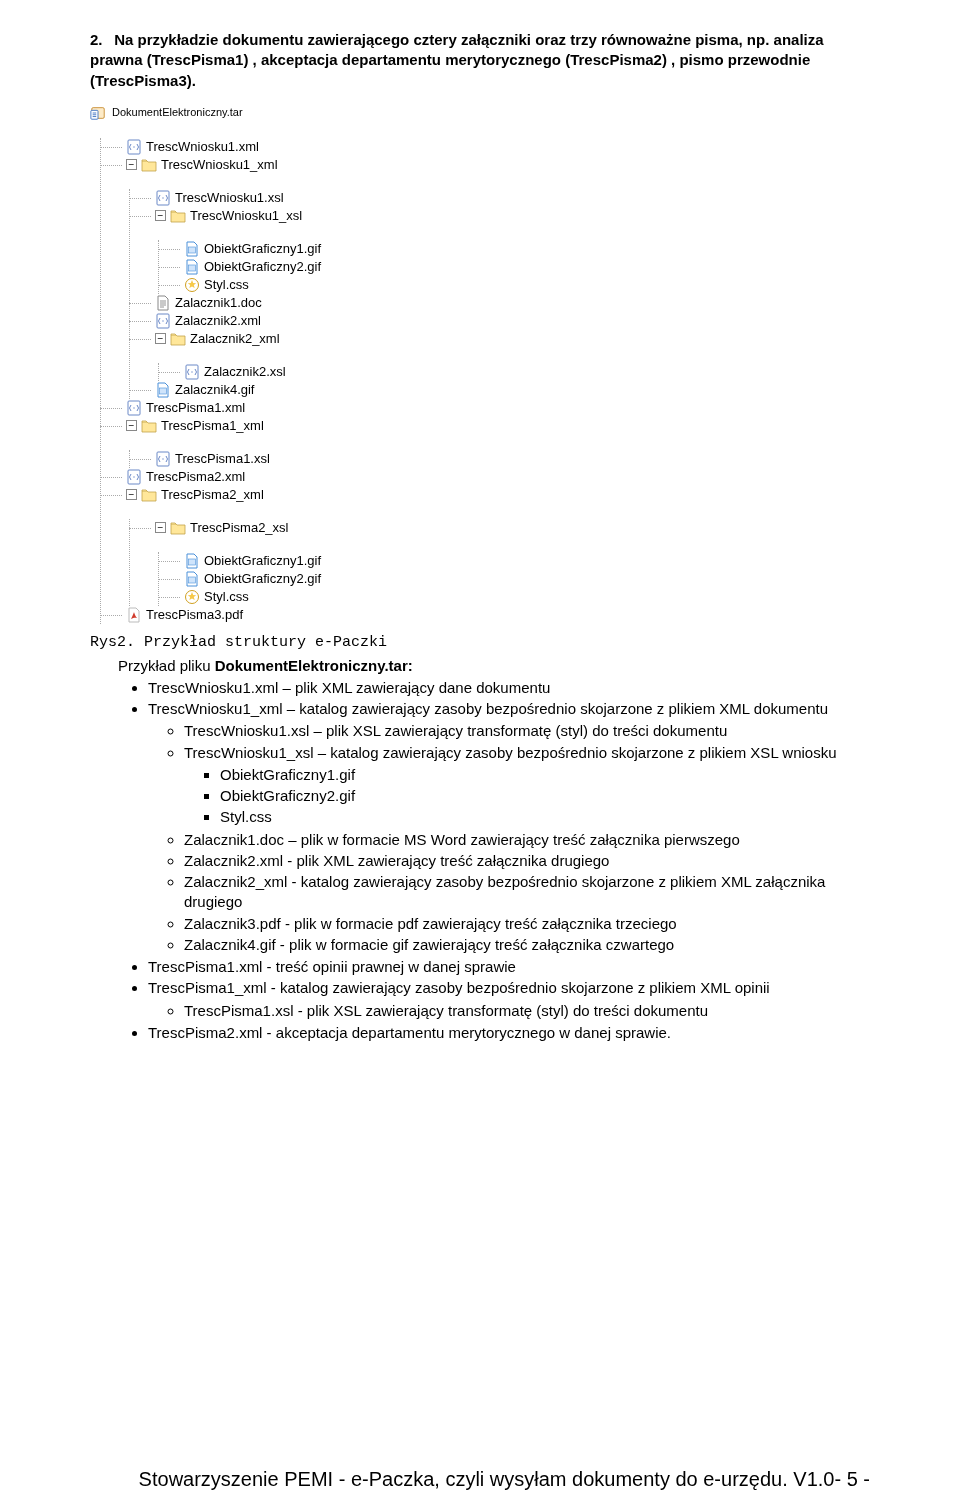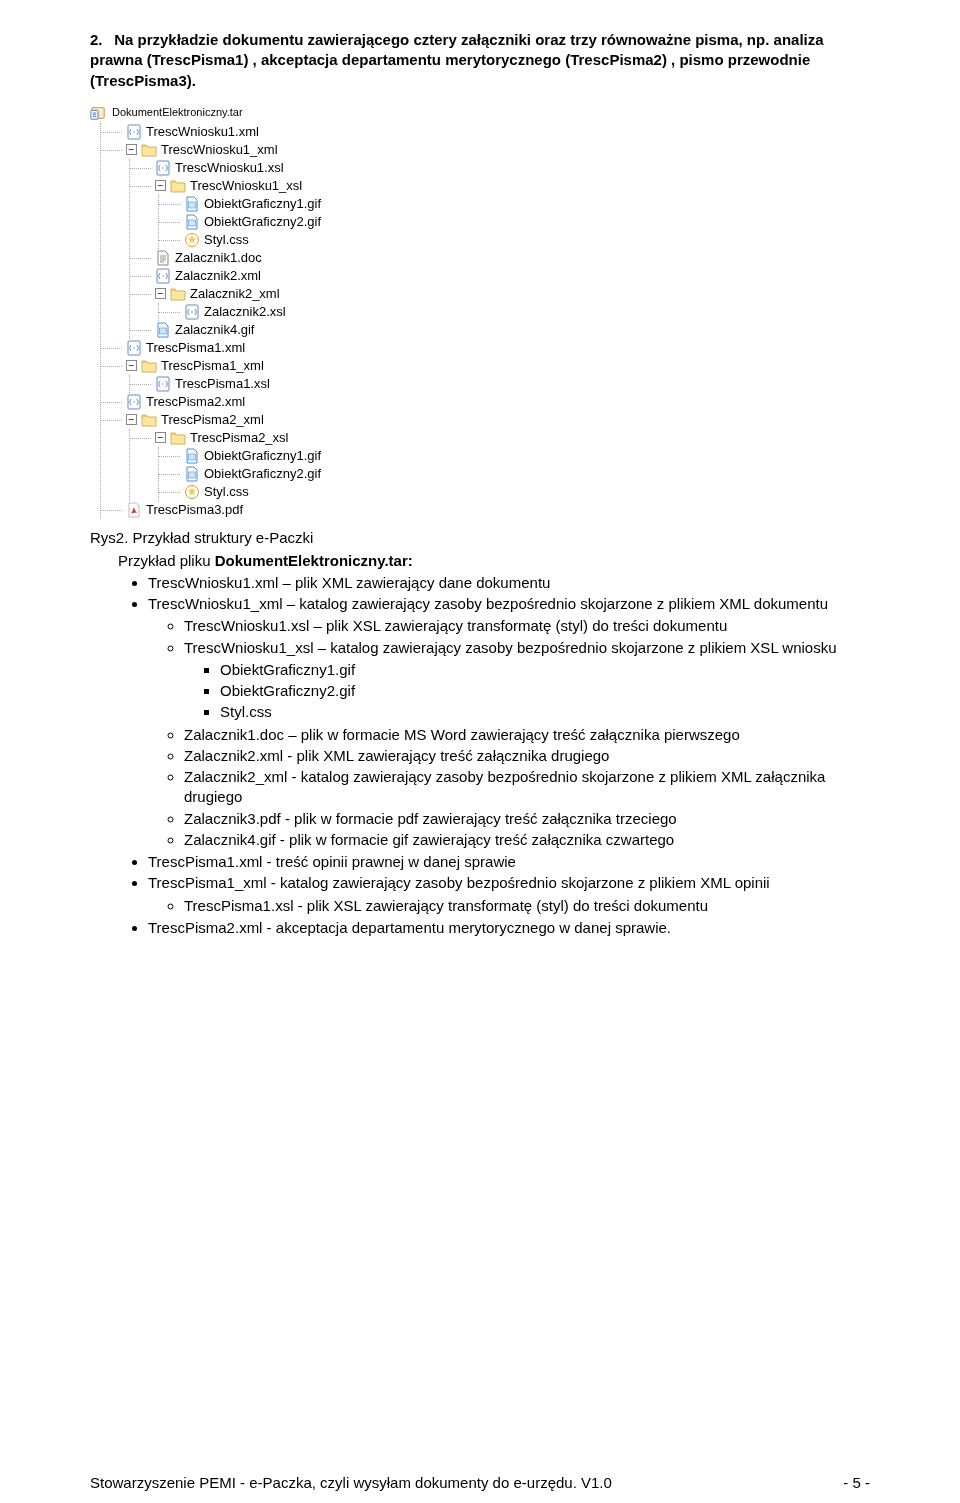--- a/index.html
+++ b/index.html
@@ -42,20 +42,21 @@
   gap: 6px;
   padding-bottom: 2px;
 }
 .root .label { font-size: 11px; }
 
 .children {
   margin-left: 10px;
   border-left: 1px dotted #aaa;
   padding-left: 0px;
   position: relative;
+  margin-top: 15px;
 }
 .children.inner { margin-left: 28px; border-left: 1px dotted #aaa; }
 
 .node {
   display: flex;
   align-items: center;
   gap: 4px;
   padding: 1px 0;
   margin-left: -1px;
 }
@@ -86,38 +87,39 @@
   align-items: center;
   justify-content: center;
   flex-shrink: 0;
 }
 .icon svg { display: block; }
 
 .caption {
   font-size: 15px;
   margin: 10px 0 4px 0;
   font-weight: normal;
+  font-family: Liberation Mono, monospace;
 }
 .subhead {
   font-size: 15px;
   margin: 6px 0 4px 0;
 }
 .list {
   font-size: 15px;
   line-height: 1.35;
 }
 ul.b1 { list-style: disc; padding-left: 58px; margin: 2px 0; }
 ul.b2 { list-style: circle; padding-left: 36px; margin: 2px 0; }
 ul.b3 { list-style: square; padding-left: 36px; margin: 2px 0; }
 ul.b1 > li, ul.b2 > li, ul.b3 > li { margin: 1px 0; }
 
 .footer {
-  font-size: 15px;
+  font-size: 20px;
   display: flex;
-  justify-content: space-between;
+  justify-content: flex-end;
   position: absolute;
   bottom: 12px;
   left: 90px;
   right: 90px;
 }
 </style>
 </head>
 <body>
 
 <div class="page">

